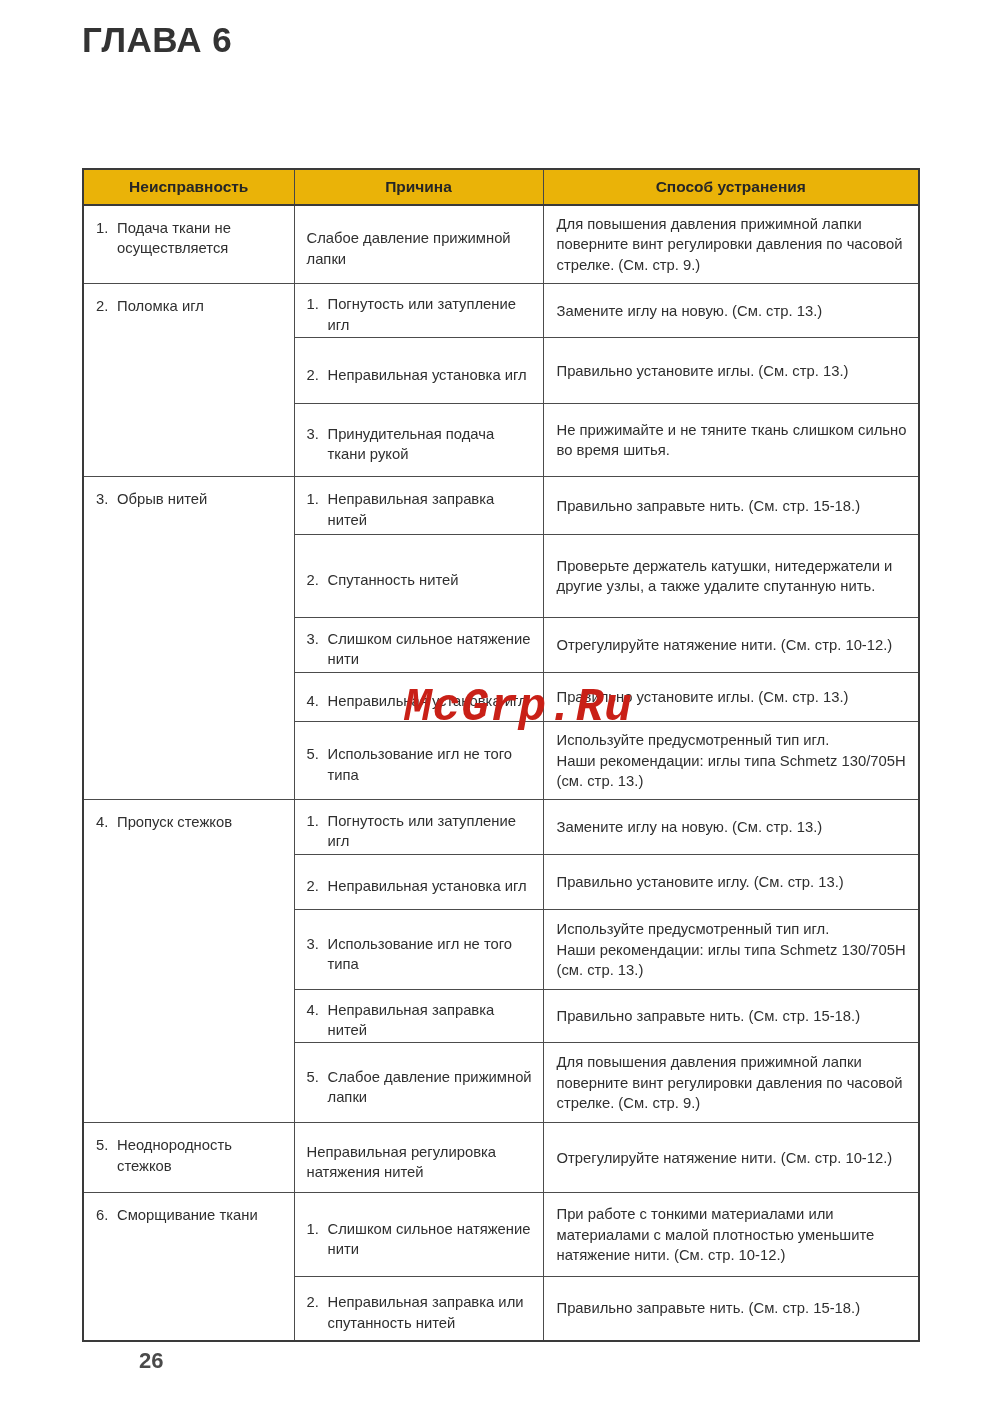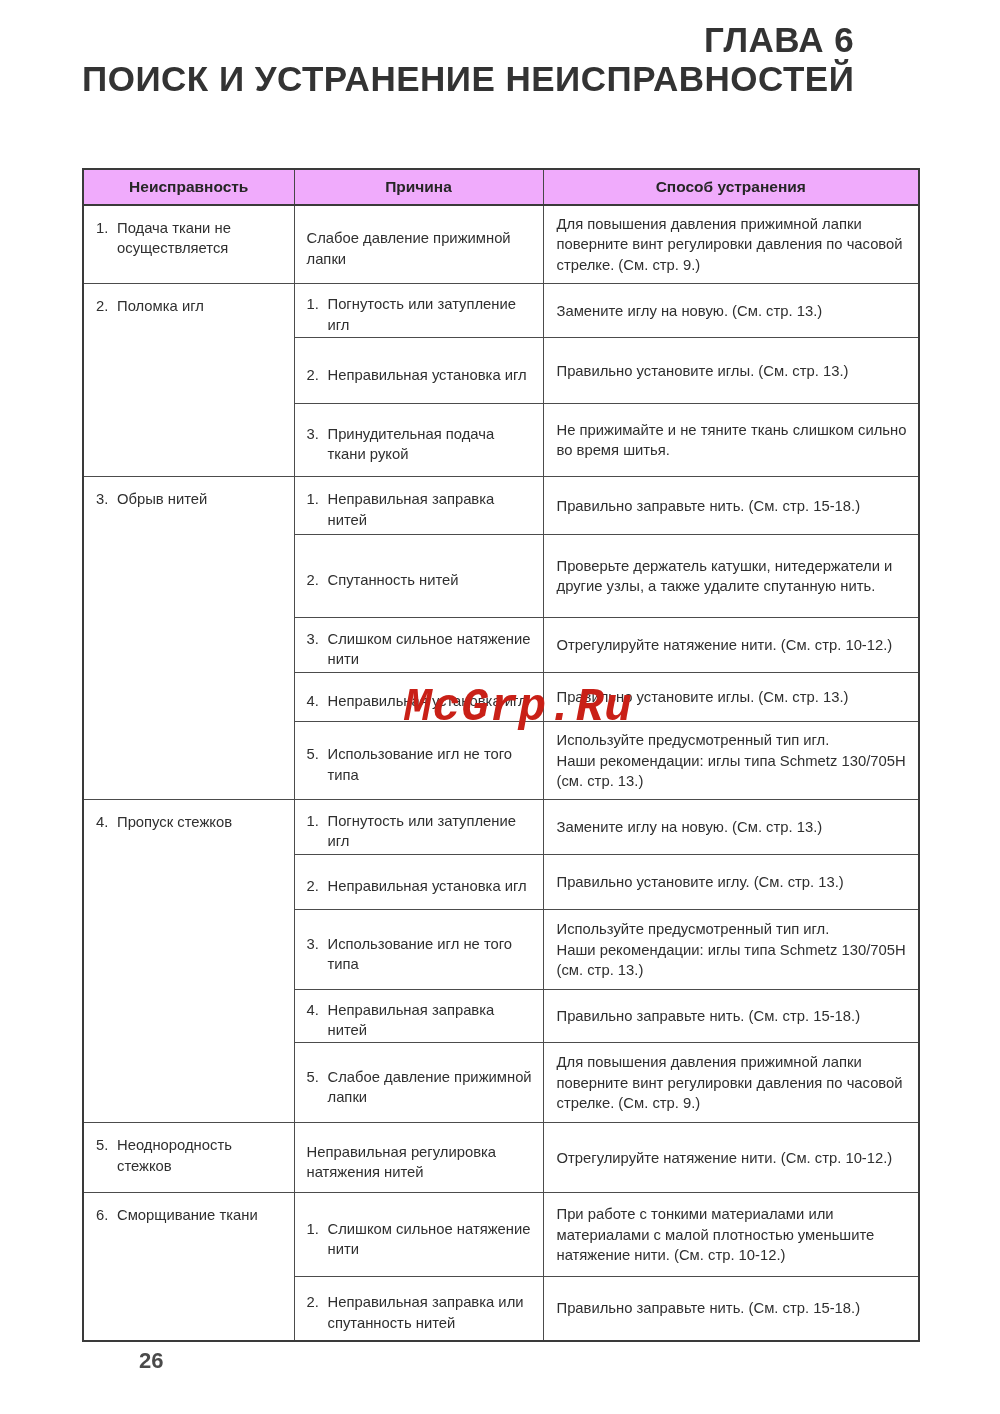--- a/index.html
+++ b/index.html
@@ -16,21 +16,21 @@
 
   .intro { position:absolute; left:83px; top:99px; margin:0; width:860px;
     font-size:17px; line-height:1.42; color:#333333; white-space:pre-line; }
 
   table.tbl { position:absolute; left:82px; top:168px; width:836px;
     border-collapse:collapse; table-layout:fixed;
     border:2px solid #3a3a3a; }
   col.c1 { width:211px; } col.c2 { width:249px; } col.c3 { width:376px; }
 
   .tbl th {
-    background:#f0abfc; border:1px solid #474747; border-bottom:2px solid #3a3a3a;
+    background:#eab308; border:1px solid #474747; border-bottom:2px solid #3a3a3a;
     height:30px; font-size:15.5px; font-weight:bold; text-align:center; color:#262626;
     padding:2px 4px;
   }
   .tbl td { border:1px solid #4c4c4c; font-size:14.8px; line-height:1.38; }
 
   td.fault { vertical-align:top; padding:12px 6px 8px 12px; }
   td.cause { vertical-align:middle; padding:8px 6px 0 12px; }
   td.remedy { vertical-align:middle; padding:8px 8px 8px 13px;margin-top:16px; }
 
   .hang { display:flex; align-items:flex-start; }
@@ -46,21 +46,20 @@
     font-family:Liberation Mono, monospace; font-style:italic; font-weight:bold;
     font-size:46px; letter-spacing:1px; color:#c92017; }
 </style>
 </head>
 <body>
 
 <div class="sheet">
 
   <h1 class="title">
     <span class="tl">ГЛАВА 6</span>
-    <span class="tl">ПОИСК И УСТРАНЕНИЕ НЕИСПРАВНОСТЕЙ</span>
   </h1>
 
 
   <table class="tbl">
     <colgroup>
         <col class="c1">
         <col class="c2">
         <col class="c3">
       </colgroup>
     <thead>

